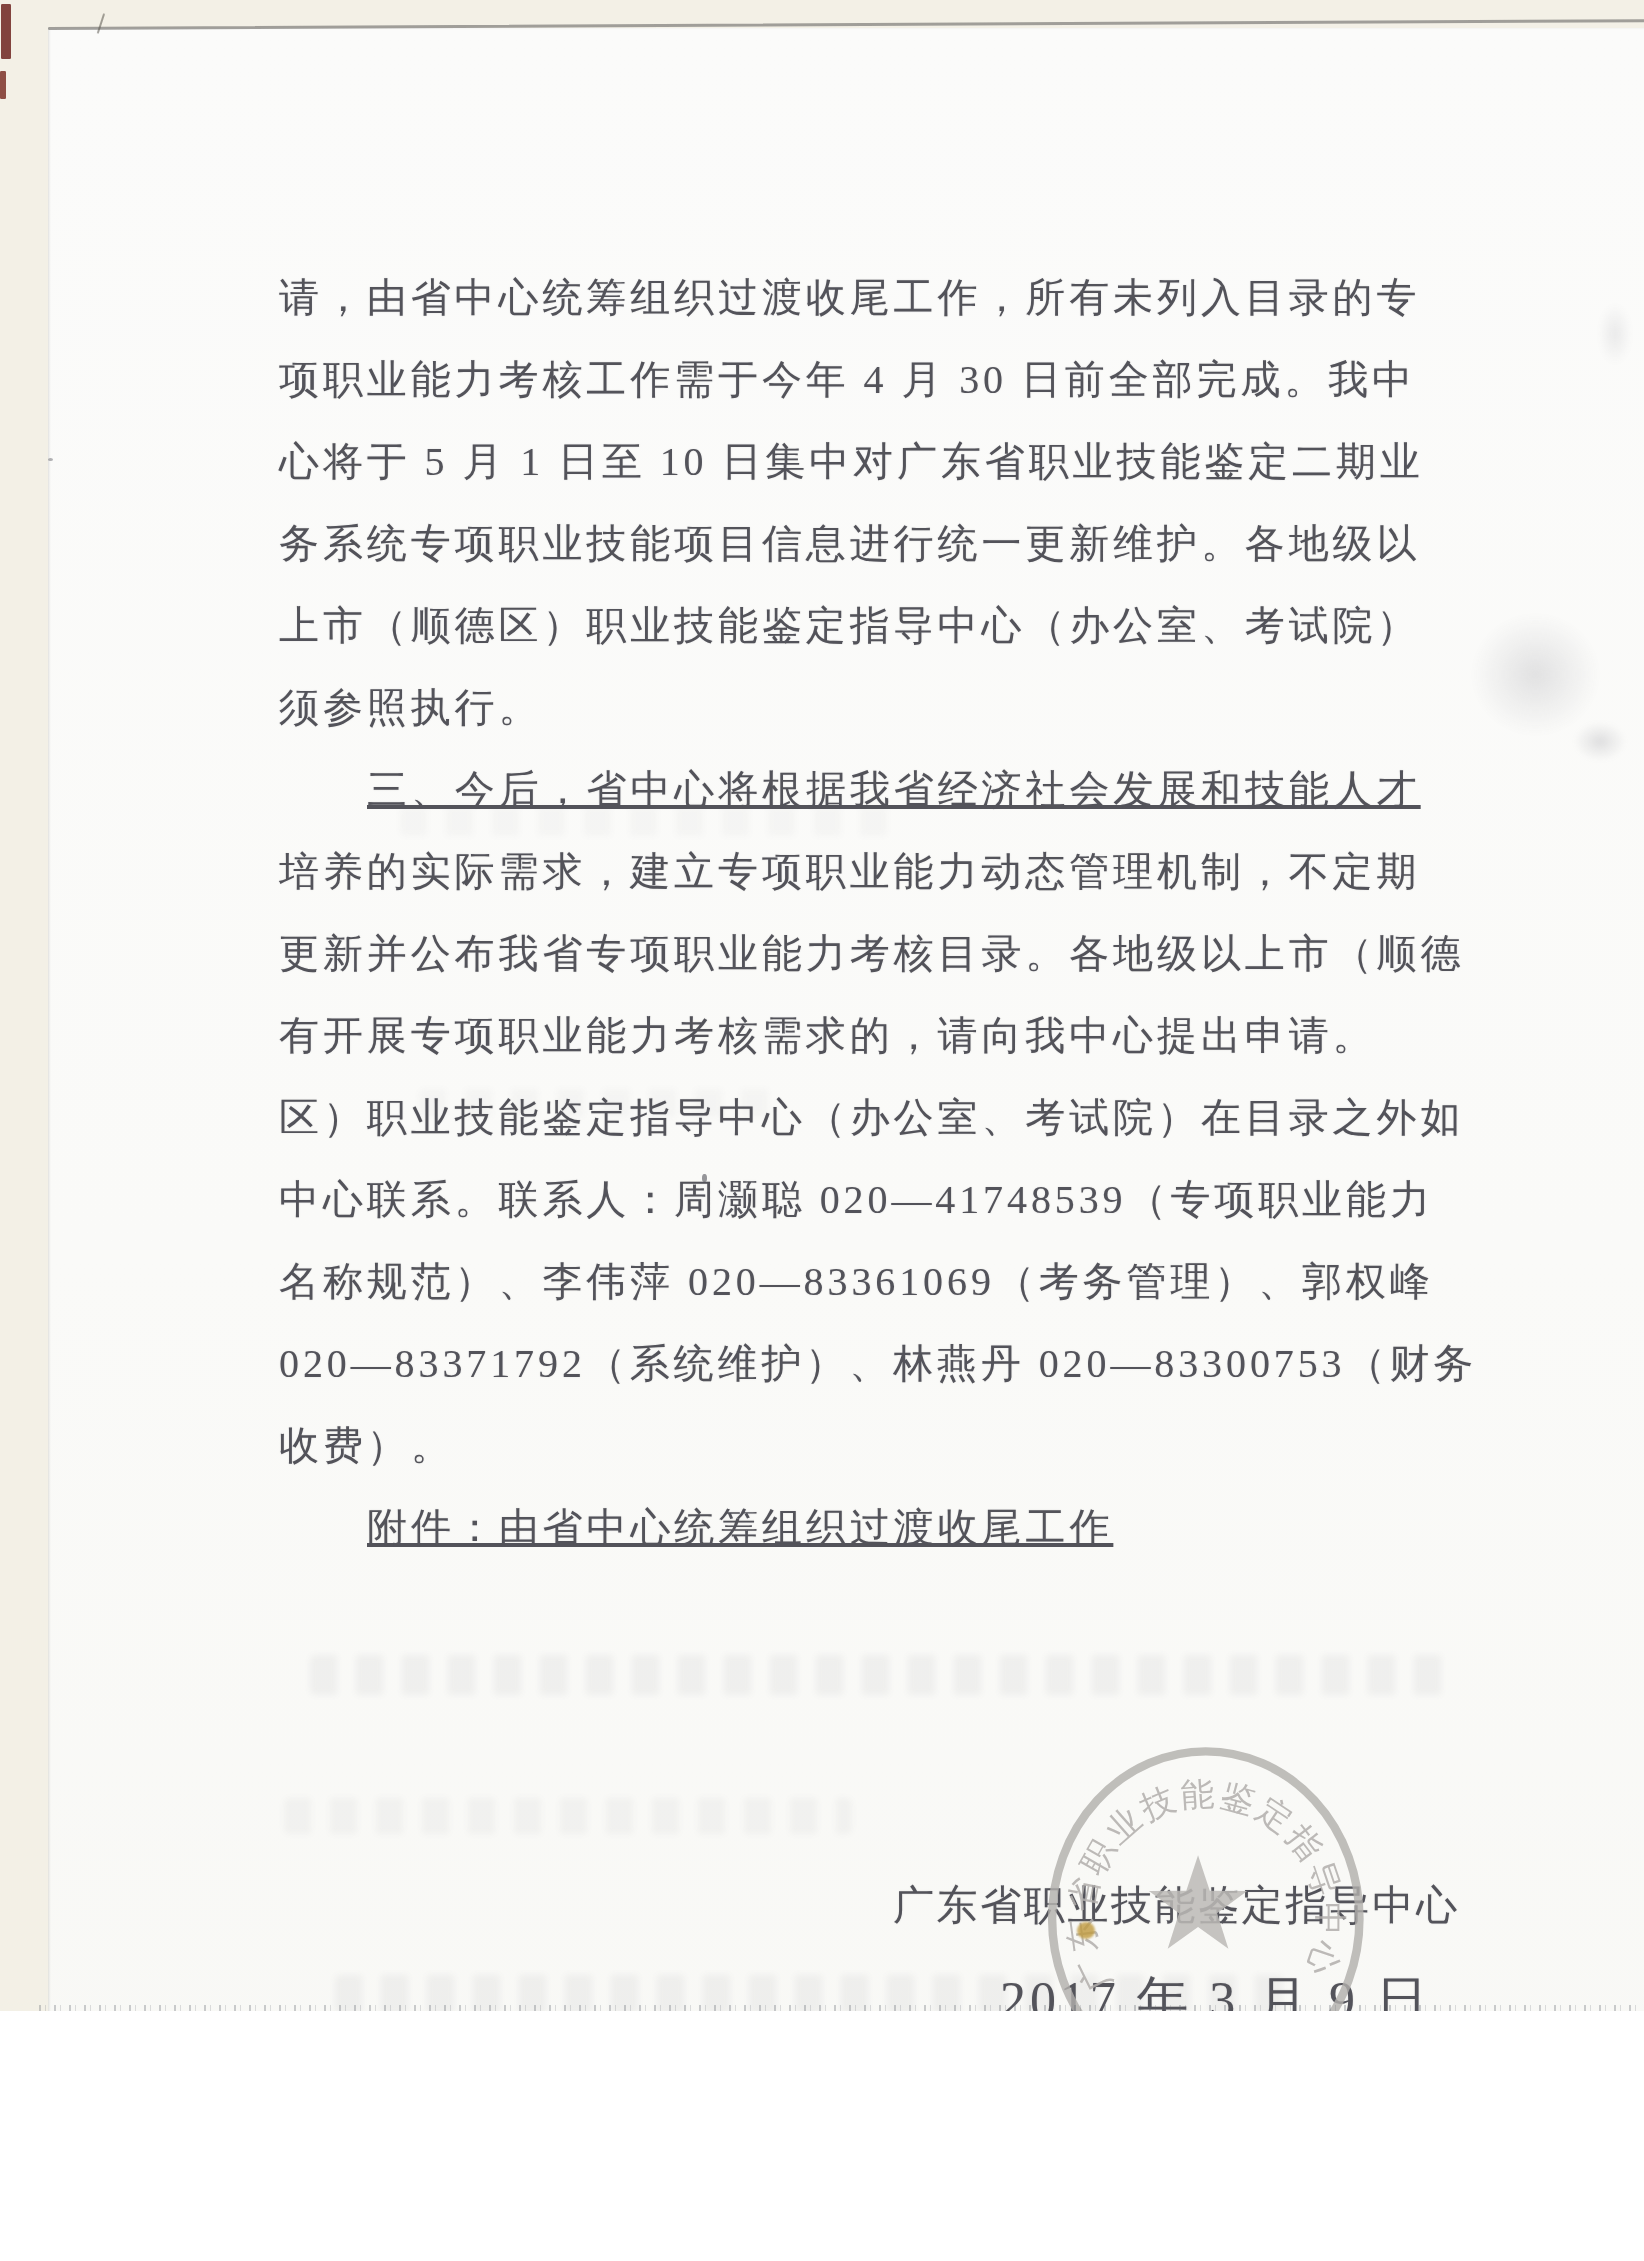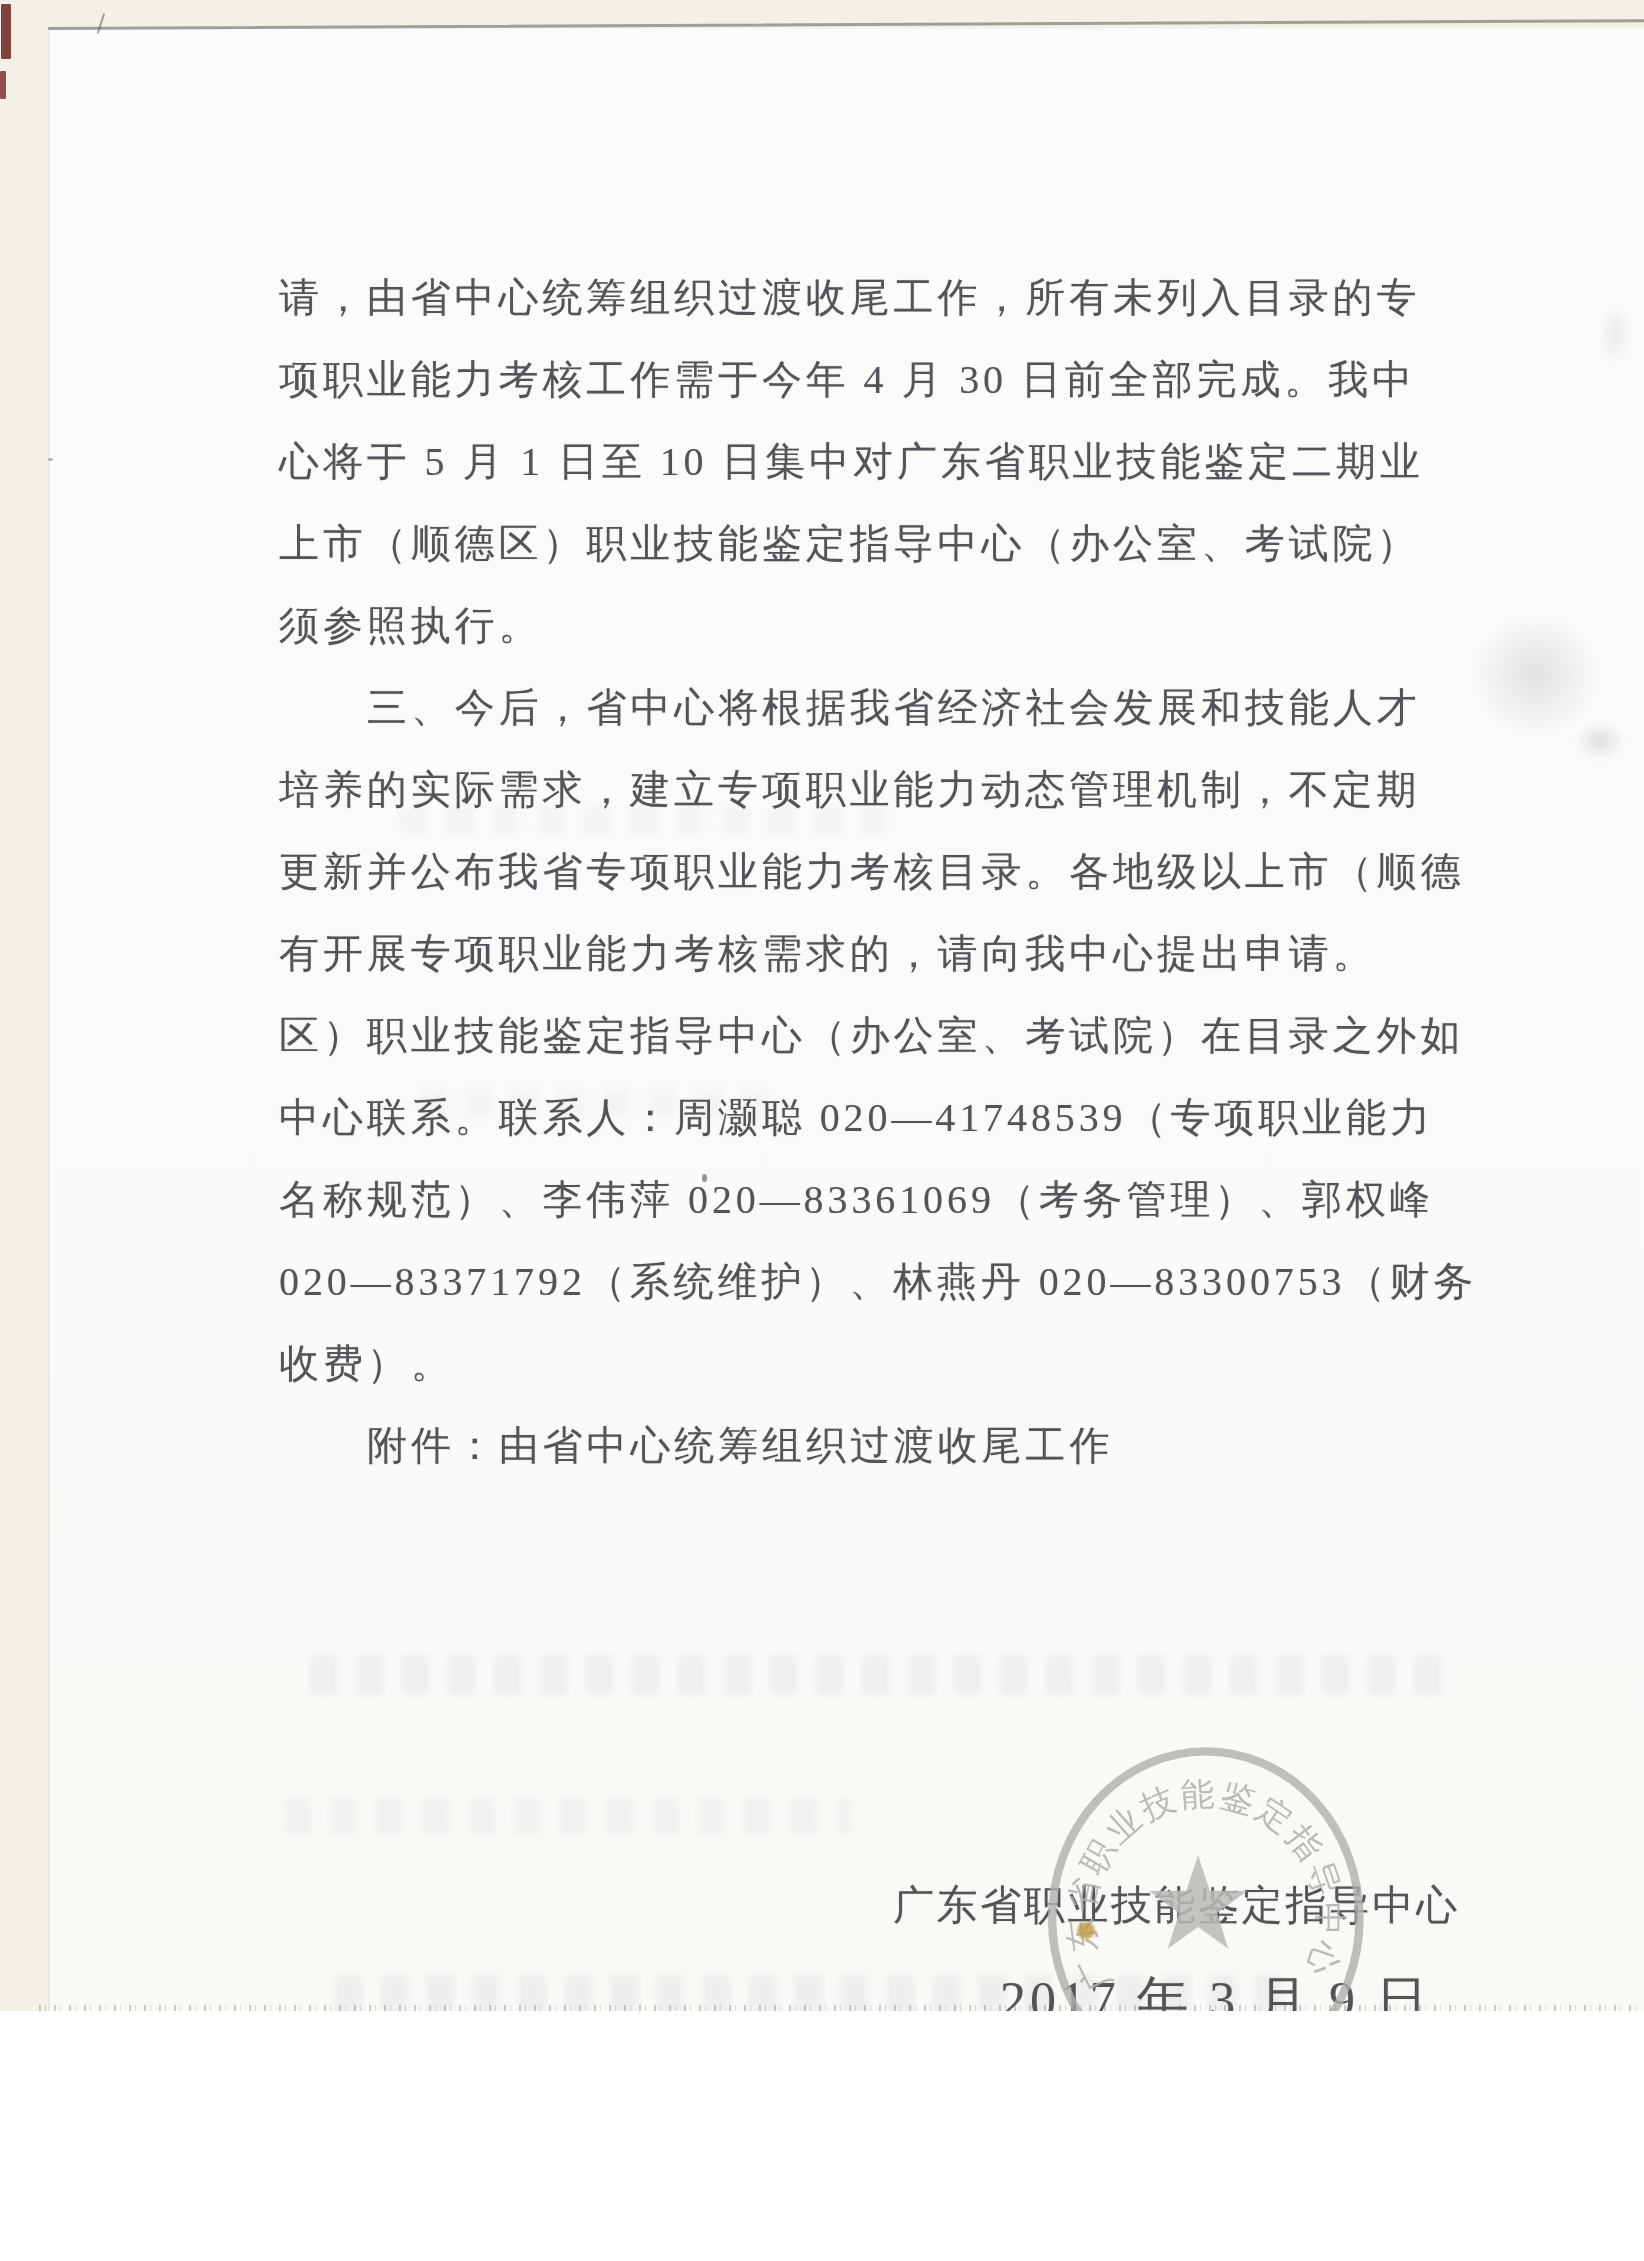--- a/index.html
+++ b/index.html
@@ -24,21 +24,21 @@
   .hair {
     position:absolute; left:100px; top:13px; width:1.9px; height:20.6px;
     background:#5a574f; transform:rotate(18deg); opacity:.55; border-radius:1.3px; filter:blur(0.3px);
   }
   .body-text { position:absolute; left:279px; top:257px; }
   .line {
     height:82px; line-height:82px; font-size:40px; letter-spacing:3.9px;
     color:#53535a; white-space:nowrap;
     text-shadow:0 0 1.3px rgba(83,83,90,.25);
   }
-  .indent { padding-left:88px; }
+  .indent { padding-left:88px;text-decoration:underline; }
   .signature {
     position:absolute; left:893px; top:1878px; font-size:41px; letter-spacing:2.6px;
     color:#53535a; white-space:nowrap; text-shadow:0 0 1.3px rgba(83,83,90,.25);
   }
   .date {
     position:absolute; left:1000px; top:1966px; font-size:52px; letter-spacing:3.9px;
     color:#53535a; white-space:nowrap; text-shadow:0 0 1.3px rgba(83,83,90,.25);
   }
   .page-number {
     position:absolute; left:876px; top:2119px; font-size:30px; color:#55555c;
@@ -101,20 +101,21 @@
   <div class="smudge sm1"></div>
   <div class="smudge sm2"></div>
   <div class="smudge sm3"></div>
   <div class="speck sp1"></div>
   <div class="speck sp2"></div>
 
   <div class="body-text">
     <div class="line">请，由省中心统筹组织过渡收尾工作，所有未列入目录的专</div>
     <div class="line">项职业能力考核工作需于今年 4 月 30 日前全部完成。我中</div>
     <div class="line">心将于 5 月 1 日至 10 日集中对广东省职业技能鉴定二期业</div>
+    <div class="line">务系统专项职业技能项目信息进行统一更新维护。各地级以</div>
     <div class="line">上市（顺德区）职业技能鉴定指导中心（办公室、考试院）</div>
     <div class="line">须参照执行。</div>
     <div class="line indent">三、今后，省中心将根据我省经济社会发展和技能人才</div>
     <div class="line">培养的实际需求，建立专项职业能力动态管理机制，不定期</div>
     <div class="line">更新并公布我省专项职业能力考核目录。各地级以上市（顺德</div>
     <div class="line">有开展专项职业能力考核需求的，请向我中心提出申请。</div>
     <div class="line">区）职业技能鉴定指导中心（办公室、考试院）在目录之外如</div>
     <div class="line">中心联系。联系人：周灏聪 020—41748539（专项职业能力</div>
     <div class="line">名称规范）、李伟萍 020—83361069（考务管理）、郭权峰</div>
     <div class="line">020—83371792（系统维护）、林燕丹 020—83300753（财务</div>

